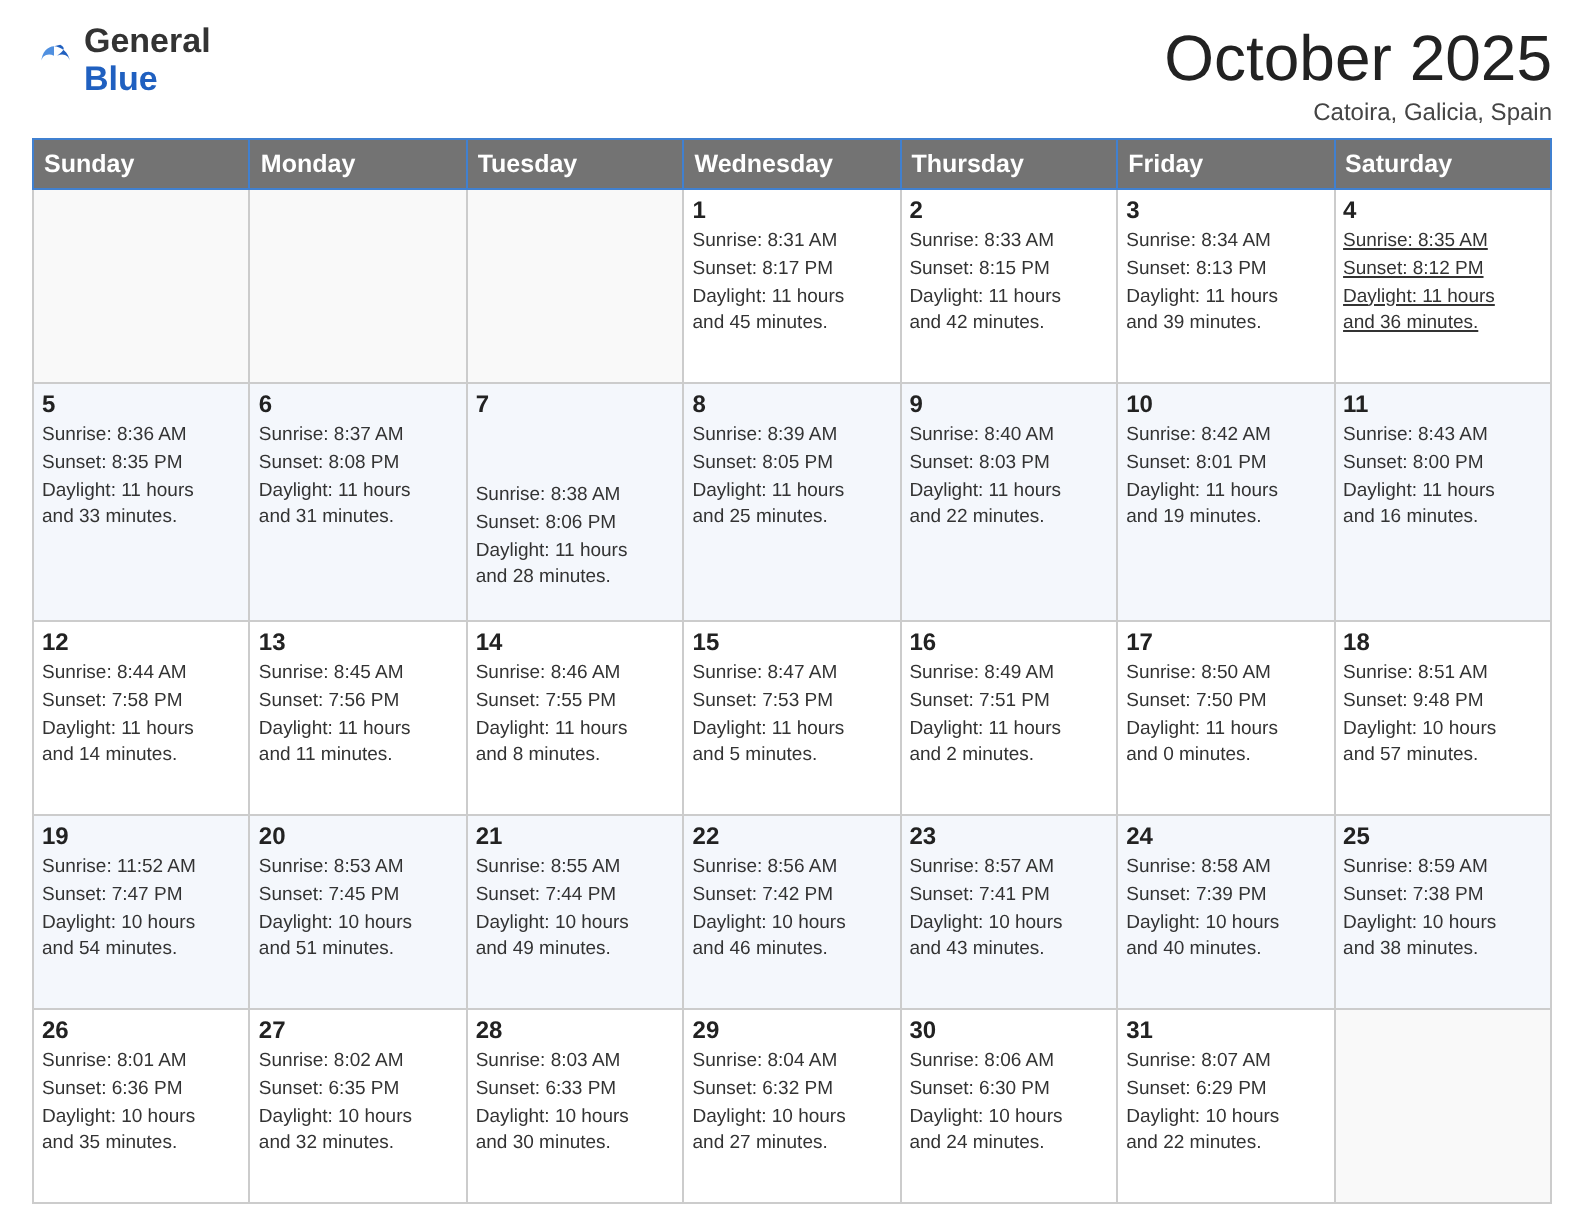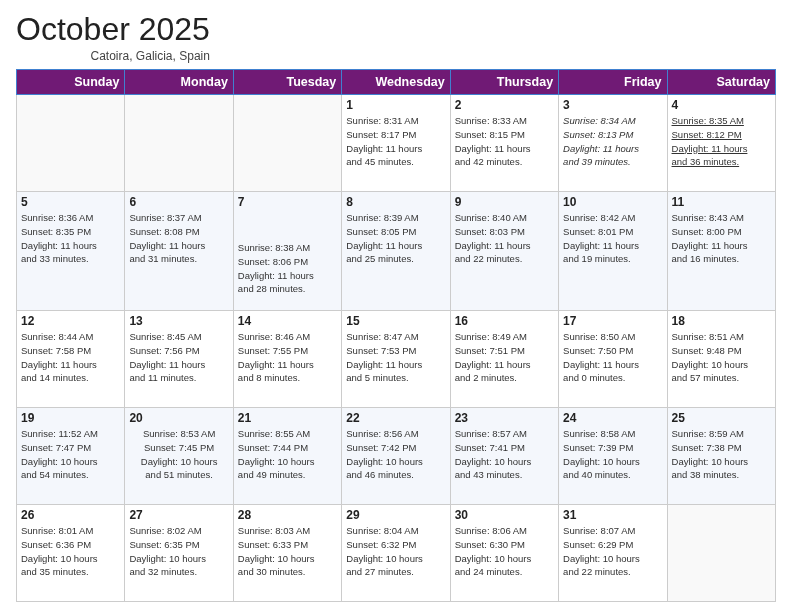--- a/index.html
+++ b/index.html
@@ -54,23 +54,23 @@
       margin-top: 2px;
     }
     .calendar {
       flex: 1;
       border: 1px solid #ccc;
       border-collapse: collapse;
       width: 100%;
       table-layout: fixed;
     }
     .calendar th {
-      background: #701a75;
+      background: #737373;
       color: #fff;
-      text-align: right;
+      text-align: left;
       padding: 5px 5px;
       font-size: 12.5px;
       font-weight: 600;
       border: 1px solid #4080d0;
     }
     .calendar td {
       border: 1px solid #ccc;
       vertical-align: top;
       padding: 3px 4px;
       font-size: 9.5px;
@@ -93,20 +93,30 @@
     }
     .row-alt td {
       background: #f4f7fc;
     }
   </style>
 </head>
 <body>
 
 <div class="page">
   <div class="top-section">
+    <div class="logo">
+      <svg class="logo-bird" viewBox="0 0 28 28" xmlns="http://www.w3.org/2000/svg">
+        <path d="M14 4 C18 4 24 8 24 14 C24 10 20 8 16 10 C20 7 22 5 18 3 Z" fill="#2060c0"></path>
+        <path d="M14 4 C10 4 6 8 6 14 C6 10 10 8 14 10 Z" fill="#5090e0"></path>
+      </svg>
+      <div class="logo-text">
+        <span class="logo-general">General</span><br>
+        <span class="logo-blue">Blue</span>
+      </div>
+    </div>
     <div class="title-block">
       <div class="month-title">October 2025</div>
       <div class="subtitle">Catoira, Galicia, Spain</div>
     </div>
   </div>
 
   <table class="calendar">
     <thead>
       <tr>
       <th>Sunday</th>
@@ -132,21 +142,21 @@
           </td>
           <td>
             <span class="day-num">2</span>
             <div class="day-info" style="white-space: pre-line;">Sunrise: 8:33 AM
 Sunset: 8:15 PM
 Daylight: 11 hours
 and 42 minutes.</div>
           </td>
           <td>
             <span class="day-num">3</span>
-            <div class="day-info" style="white-space: pre-line; font-style: italic;">Sunrise: 8:34 AM
+            <div class="day-info" style="white-space: pre-line;">Sunrise: 8:34 AM
 Sunset: 8:13 PM
 Daylight: 11 hours
 and 39 minutes.</div>
           </td>
           <td>
             <span class="day-num">4</span>
             <div class="day-info" style="white-space: pre-line; text-decoration: underline;">Sunrise: 8:35 AM
 Sunset: 8:12 PM
 Daylight: 11 hours
 and 36 minutes.</div>
@@ -257,21 +267,21 @@
         <tr class="row-alt">
           <td>
             <span class="day-num">19</span>
             <div class="day-info" style="white-space: pre-line;">Sunrise: 11:52 AM
 Sunset: 7:47 PM
 Daylight: 10 hours
 and 54 minutes.</div>
           </td>
           <td>
             <span class="day-num">20</span>
-            <div class="day-info" style="white-space: pre-line; text-align: center;">Sunrise: 8:53 AM
+            <div class="day-info" style="white-space: pre-line;">Sunrise: 8:53 AM
 Sunset: 7:45 PM
 Daylight: 10 hours
 and 51 minutes.</div>
           </td>
           <td>
             <span class="day-num">21</span>
             <div class="day-info" style="white-space: pre-line;">Sunrise: 8:55 AM
 Sunset: 7:44 PM
 Daylight: 10 hours
 and 49 minutes.</div>

